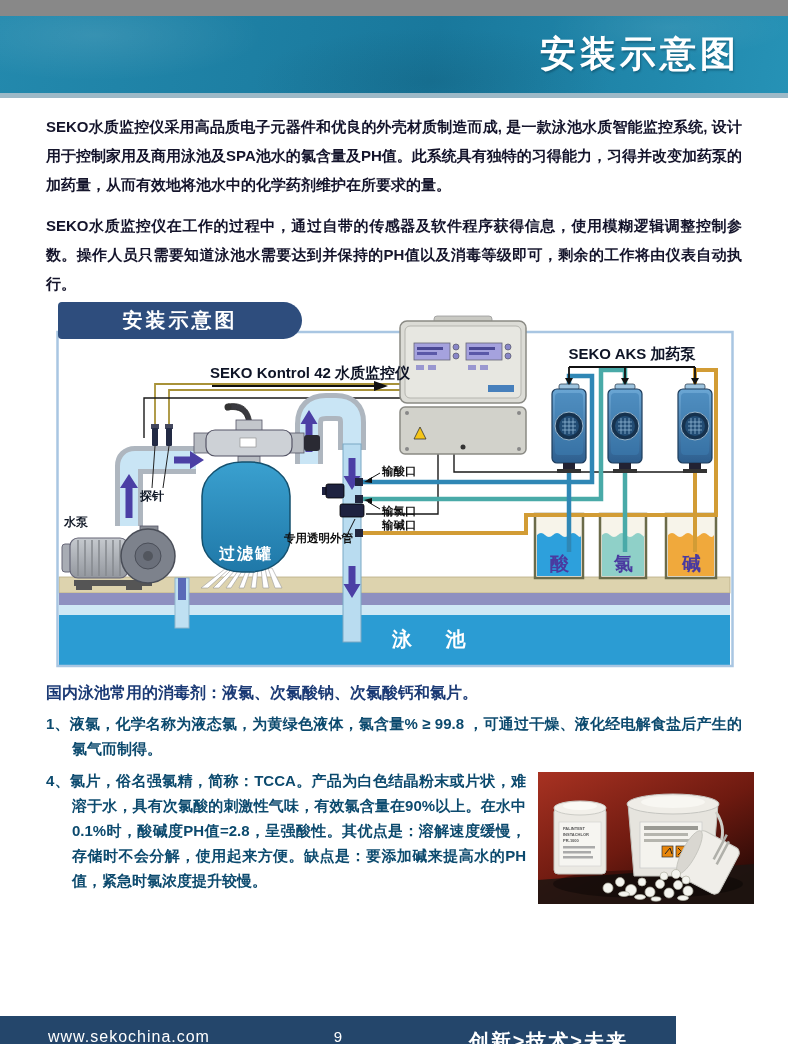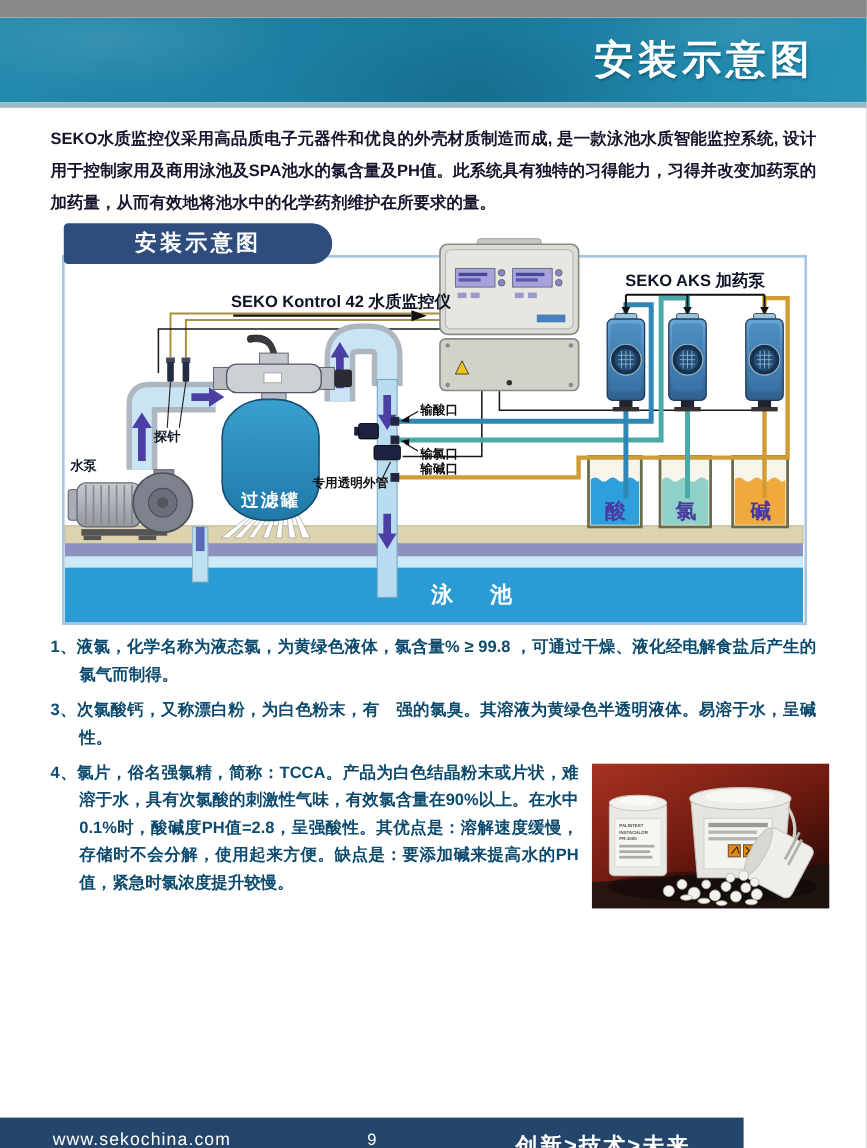--- a/index.html
+++ b/index.html
@@ -77,20 +77,21 @@
 </head>
 <body>
 
 <div class="page">
 
   <div class="header">
     <h1>安装示意图</h1>
   </div>
 
   <p class="para">SEKO水质监控仪采用高品质电子元器件和优良的外壳材质制造而成, 是一款泳池水质智能监控系统, 设计用于控制家用及商用泳池及SPA池水的氯含量及PH值。此系统具有独特的习得能力，习得并改变加药泵的加药量，从而有效地将池水中的化学药剂维护在所要求的量。</p>
+  <p class="para">SEKO水质监控仪在工作的过程中，通过自带的传感器及软件程序获得信息，使用模糊逻辑调整控制参数。操作人员只需要知道泳池水需要达到并保持的PH值以及消毒等级即可，剩余的工作将由仪表自动执行。</p>
 
   <div class="diagram-wrap">
     <div class="diagram-badge">安装示意图</div>
     <svg class="diagram-svg" width="678" height="356" viewBox="0 0 678 356">
       <defs>
         <linearGradient id="pumpGrad" x1="0" y1="0" x2="0" y2="1">
           <stop offset="0" stop-color="#6aa6d4"></stop>
             <stop offset="1" stop-color="#2d5e8e"></stop>
         </linearGradient>
         <linearGradient id="tankGrad" x1="0" y1="0" x2="0" y2="1">
@@ -308,25 +309,25 @@
         <text class="dport" x="326" y="217">输碱口</text>
 
         <text class="dport" x="228" y="230">专用透明外管</text>
         <line x1="292" y1="221" x2="299" y2="207" stroke="#111" stroke-width="1"></line>
 
         <text class="dpool" x="336" y="334">泳 池</text>
       </g>
     </svg>
   </div>
 
+  <div class="sec-heading">国内泳池常用的消毒剂：液氯、次氯酸钠、次氯酸钙和氯片。</div>
 
   <div class="item"><span>1、</span><span>液氯，化学名称为液态氯，为黄绿色液体，氯含量% ≥ 99.8 ，可通过干燥、液化经电解食盐后产生的氯气而制得。</span></div>
 
 
-  <div class="item"><span>3、</span><span>次氯酸钙，又称漂白粉，为白色粉末，有　强的氯臭。其溶液为黄绿色半透明液体。易溶于水，呈碱性。</span></div>
 
   <div class="item">
     <span class="photo">
       <svg width="216" height="132" viewBox="0 0 216 132">
         <defs>
           <linearGradient id="redBg" x1="0" y1="0" x2="0.8" y2="1">
             <stop offset="0" stop-color="#a83222"></stop>
               <stop offset="0.55" stop-color="#6e1a10"></stop>
               <stop offset="1" stop-color="#230805"></stop>
           </linearGradient>

